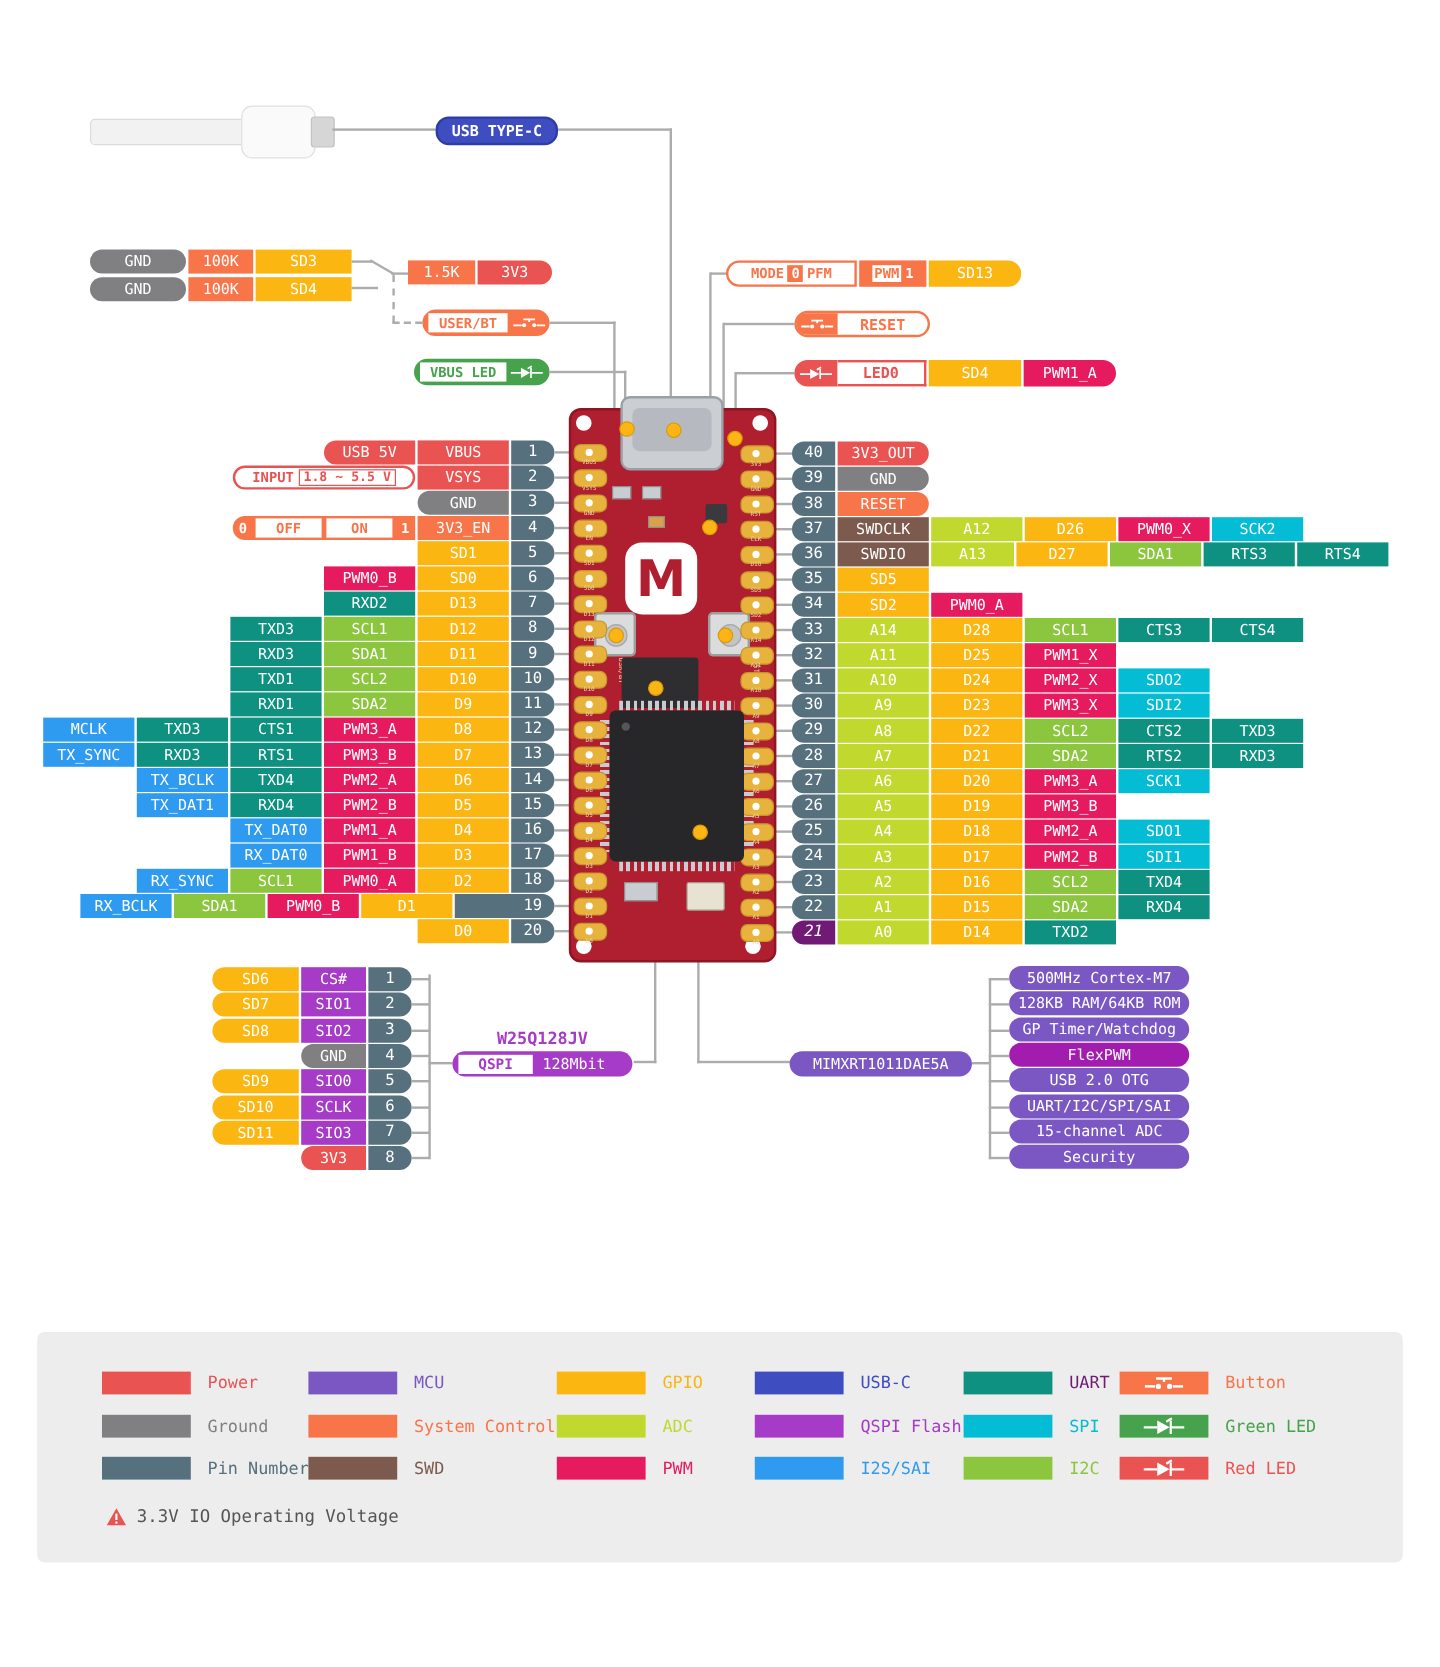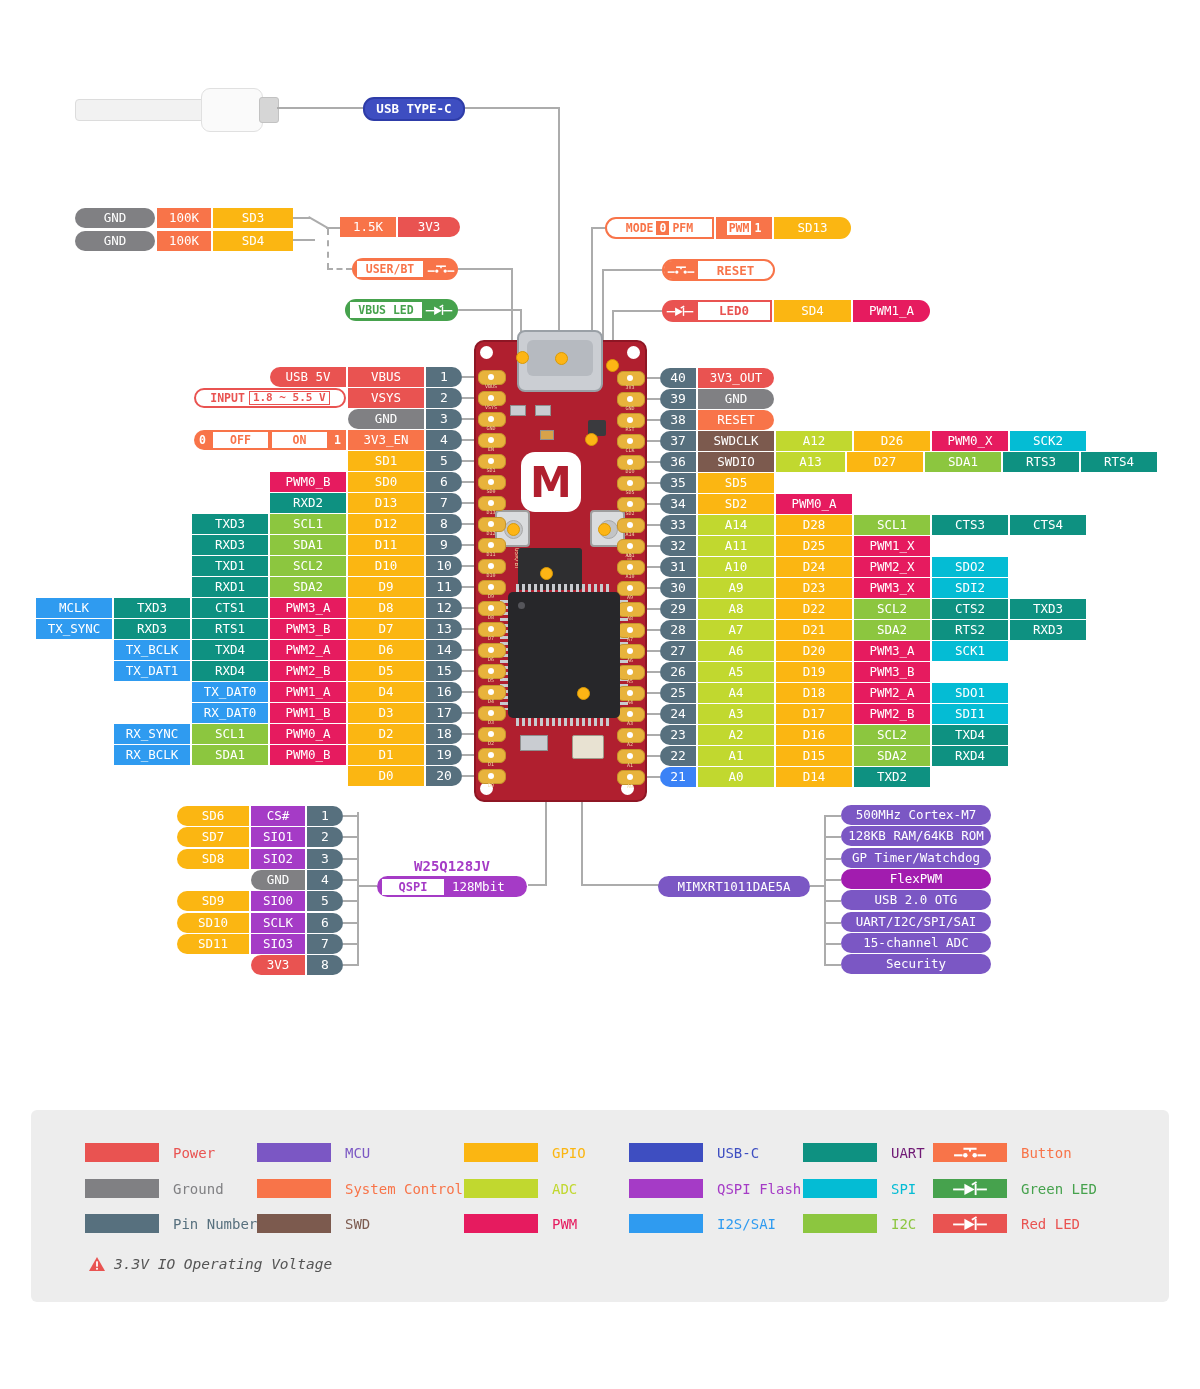--- a/index.html
+++ b/index.html
@@ -261,21 +261,21 @@
         <div class="cell" style="width: 76px; background: rgb(140, 198, 63);">SCL1</div>
         <div class="cell" style="width: 76px; background: rgb(230, 27, 95);">PWM0_A</div>
         <div class="cell" style="width: 76px; background: rgb(251, 182, 18);">D2</div>
         <div class="pinnum" style="background: rgb(87, 112, 126); border-radius: 0px 10px 10px 0px;">18</div>
       </div>
       <div class="pinrow" style="top: 745px; right: 738px; gap: 2px;">
         <div class="cell" style="width: 76px; background: rgb(47, 155, 240);">RX_BCLK</div>
         <div class="cell" style="width: 76px; background: rgb(140, 198, 63);">SDA1</div>
         <div class="cell" style="width: 76px; background: rgb(230, 27, 95);">PWM0_B</div>
         <div class="cell" style="width: 76px; background: rgb(251, 182, 18);">D1</div>
-        <div class="pinnum" style="background: rgb(87, 112, 126); border-radius: 0px 10px 10px 0px;">19</div>
+        <div class="pinnum" style="background: rgb(87, 112, 126); border-radius: 0px 10px 10px 0px; padding-left: 47px;">19</div>
       </div>
       <div class="pinrow" style="top: 766px; right: 738px; gap: 2px;">
         <div class="cell" style="width: 76px; background: rgb(251, 182, 18);">D0</div>
         <div class="pinnum" style="background: rgb(87, 112, 126); border-radius: 0px 10px 10px 0px;">20</div>
       </div>
     </div>
   <div id="right-pins">
       <div class="pinrow" style="top: 368px; left: 660px; gap: 2px;">
         <div class="pinnum" style="background: rgb(87, 112, 126); border-radius: 10px 0px 0px 10px;">40</div>
         <div class="cell" style="width: 76px; background: rgb(233, 83, 81); border-radius: 0px 10px 10px 0px;">3V3_OUT</div>
@@ -393,21 +393,21 @@
         <div class="cell" style="width: 76px; background: rgb(14, 145, 129);">TXD4</div>
       </div>
       <div class="pinrow" style="top: 746px; left: 660px; gap: 2px;">
         <div class="pinnum" style="background: rgb(87, 112, 126); border-radius: 10px 0px 0px 10px;">22</div>
         <div class="cell" style="width: 76px; background: rgb(193, 216, 47);">A1</div>
         <div class="cell" style="width: 76px; background: rgb(251, 182, 18);">D15</div>
         <div class="cell" style="width: 76px; background: rgb(140, 198, 63);">SDA2</div>
         <div class="cell" style="width: 76px; background: rgb(14, 145, 129);">RXD4</div>
       </div>
       <div class="pinrow" style="top: 767px; left: 660px; gap: 2px;">
-        <div class="pinnum" style="background: #3b82f6; border-radius: 10px 0px 0px 10px;">21</div>
+        <div class="pinnum" style="background: #701a75; border-radius: 10px 0px 0px 10px; font-style: italic;">21</div>
         <div class="cell" style="width: 76px; background: rgb(193, 216, 47);">A0</div>
         <div class="cell" style="width: 76px; background: rgb(251, 182, 18);">D14</div>
         <div class="cell" style="width: 76px; background: rgb(14, 145, 129);">TXD2</div>
       </div>
     </div>
 
   <div class="abs" style="left:474px;top:340px;width:173px;height:462px;background:#B01F2F;border:2px solid #8E1624;border-radius:10px;box-sizing:border-box;z-index:2;"></div>
   <div class="abs" style="left:517px;top:330px;width:86px;height:62px;background:#CBCED3;border:2px solid #9AA0A6;border-radius:8px;box-sizing:border-box;z-index:3;">
     <div style="position:absolute;left:8px;top:8px;right:8px;bottom:14px;background:#B6BAC0;border-radius:6px;"></div>
   </div>
@@ -774,21 +774,21 @@
       </div>
     </div>
   <div class="abs" style="left:88px;top:1256px;display:flex;align-items:center;gap:8px;z-index:2;">
     <span style="display:flex;">
       <svg width="18" height="16" viewBox="0 0 20 18">
           <polygon points="10,1 19,17 1,17" fill="#E95351"></polygon>
           <rect x="9" y="6" width="2" height="6" fill="#fff"></rect>
           <rect x="9" y="13.4" width="2" height="2" fill="#fff"></rect>
         </svg>
     </span>
-    <span style="font-size:14.5px;color:#555;font-style:italic;">3.3V IO Operating Voltage</span>
+    <span style="font-size:14.5px;color:#555;">3.3V IO Operating Voltage</span>
   </div>
 
 <div class="hline" style="left: 462px; top: 376px; width: 13px;"></div>
     <div class="hline" style="left: 462px; top: 397px; width: 13px;"></div>
     <div class="hline" style="left: 462px; top: 418px; width: 13px;"></div>
     <div class="hline" style="left: 462px; top: 439px; width: 13px;"></div>
     <div class="hline" style="left: 462px; top: 460px; width: 13px;"></div>
     <div class="hline" style="left: 462px; top: 481px; width: 13px;"></div>
     <div class="hline" style="left: 462px; top: 502px; width: 13px;"></div>
     <div class="hline" style="left: 462px; top: 523px; width: 13px;"></div>

